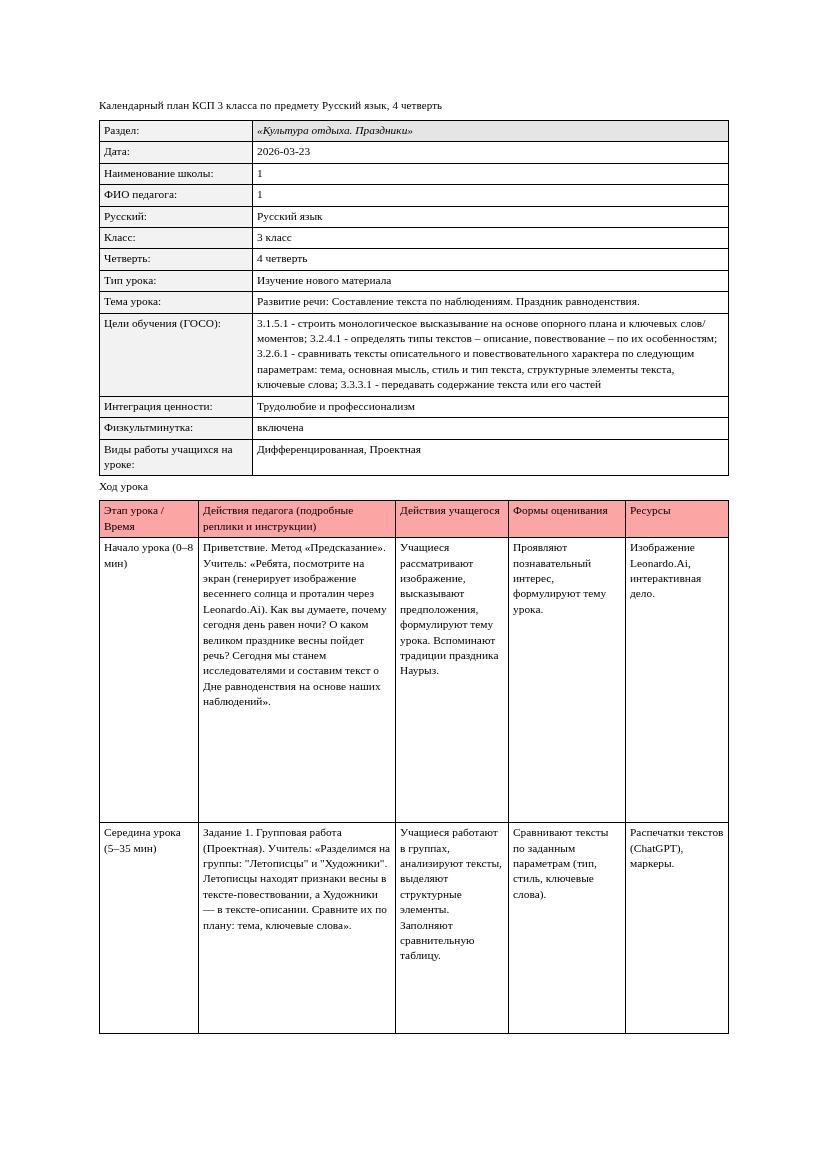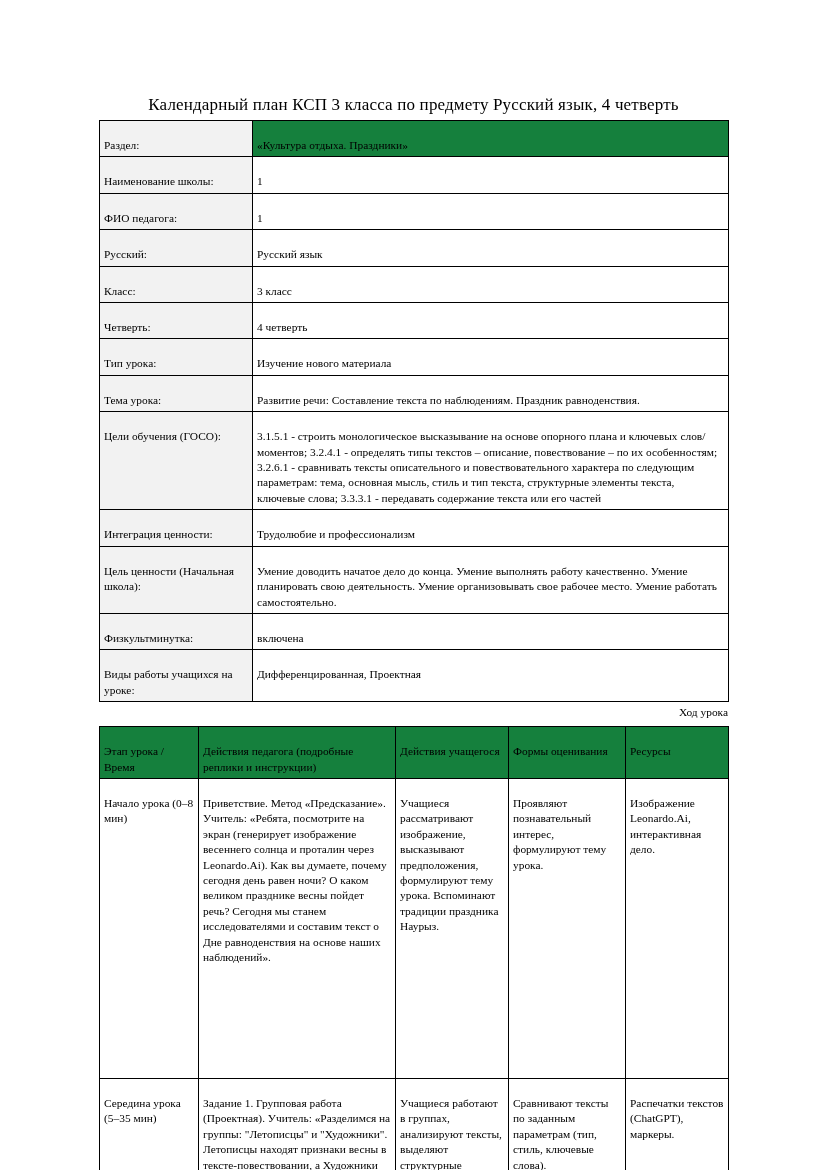--- a/index.html
+++ b/index.html
@@ -15,68 +15,66 @@
     overflow: hidden;
   }
   .page {
     position: relative;
     width: 827px;
     height: 1170px;
     box-sizing: border-box;
     padding: 98px 99px 0 99px;
   }
   .doc-title {
-    font-size: 17px;
+    font-size: 11px;
     line-height: 14px;
     margin: 0 0 8px 0;
     letter-spacing: 0.01em;
-    text-align: center;
   }
   table {
     border-collapse: collapse;
     width: 629px;
     table-layout: fixed;
   }
   td, th {
     border: 1px solid #000000;
     vertical-align: top;
-    padding: 17px 4px 3px 4px;
+    padding: 2px 4px 3px 4px;
     font-size: 11.4px;
     line-height: 15.4px;
     font-weight: normal;
     text-align: left;
     word-wrap: break-word;
     overflow-wrap: break-word;
     hyphens: none;
   }
   
   .t-info { margin-bottom: 0; }
   .t-info td.label {
     width: 153px;
     background: #f2f2f2;
   }
   .t-info td.value {
     background: #ffffff;
   }
-  .t-info tr.r-section td.value { background: #15803d; }
+  .t-info tr.r-section td.value { background: #e5e5e5; font-style: italic; }
 
   .subhead {
     font-size: 11.4px;
     line-height: 15px;
     margin: 3px 0 6px 0;
-    text-align: right;
   }
   
   .t-flow col.c1 { width: 99px; }
   .t-flow col.c2 { width: 197px; }
   .t-flow col.c3 { width: 113px; }
   .t-flow col.c4 { width: 117px; }
   .t-flow col.c5 { width: 103px; }
   .t-flow thead td {
-    background: #15803d;
+    background: #fca5a5;
   }
   .t-flow tbody td {
     background: #ffffff;
   }
   .row-start td { height: 279px; }
   .row-middle td { height: 205px; }
 </style>
 </head>
 <body>
 
@@ -86,20 +84,24 @@
 
   <table class="t-info">
     <colgroup>
       <col style="width:153px">
       <col style="width:476px">
     </colgroup>
     <tbody id="info-body">
         <tr class="r-section">
           <td class="label">Раздел:</td>
           <td class="value">«Культура отдыха. Праздники»</td>
+        </tr>
+        <tr>
+          <td class="label">Дата:</td>
+          <td class="value">2026-03-23</td>
         </tr>
         <tr>
           <td class="label">Наименование школы:</td>
           <td class="value">1</td>
         </tr>
         <tr>
           <td class="label">ФИО педагога:</td>
           <td class="value">1</td>
         </tr>
         <tr>
@@ -122,24 +124,20 @@
           <td class="label">Тема урока:</td>
           <td class="value">Развитие речи: Составление текста по наблюдениям. Праздник равноденствия.</td>
         </tr>
         <tr>
           <td class="label">Цели обучения (ГОСО):</td>
           <td class="value">3.1.5.1 - строить монологическое высказывание на основе опорного плана и ключевых слов/моментов; 3.2.4.1 - определять типы текстов – описание, повествование – по их особенностям; 3.2.6.1 - сравнивать тексты описательного и повествовательного характера по следующим параметрам: тема, основная мысль, стиль и тип текста, структурные элементы текста, ключевые слова; 3.3.3.1 - передавать содержание текста или его частей</td>
         </tr>
         <tr>
           <td class="label">Интеграция ценности:</td>
           <td class="value">Трудолюбие и профессионализм</td>
-        </tr>
-        <tr>
-          <td class="label">Цель ценности (Начальная школа):</td>
-          <td class="value">Умение доводить начатое дело до конца. Умение выполнять работу качественно. Умение планировать свою деятельность. Умение организовывать свое рабочее место. Умение работать самостоятельно.</td>
         </tr>
         <tr>
           <td class="label">Физкультминутка:</td>
           <td class="value">включена</td>
         </tr>
         <tr>
           <td class="label">Виды работы учащихся на уроке:</td>
           <td class="value">Дифференцированная, Проектная</td>
         </tr>
       </tbody>

